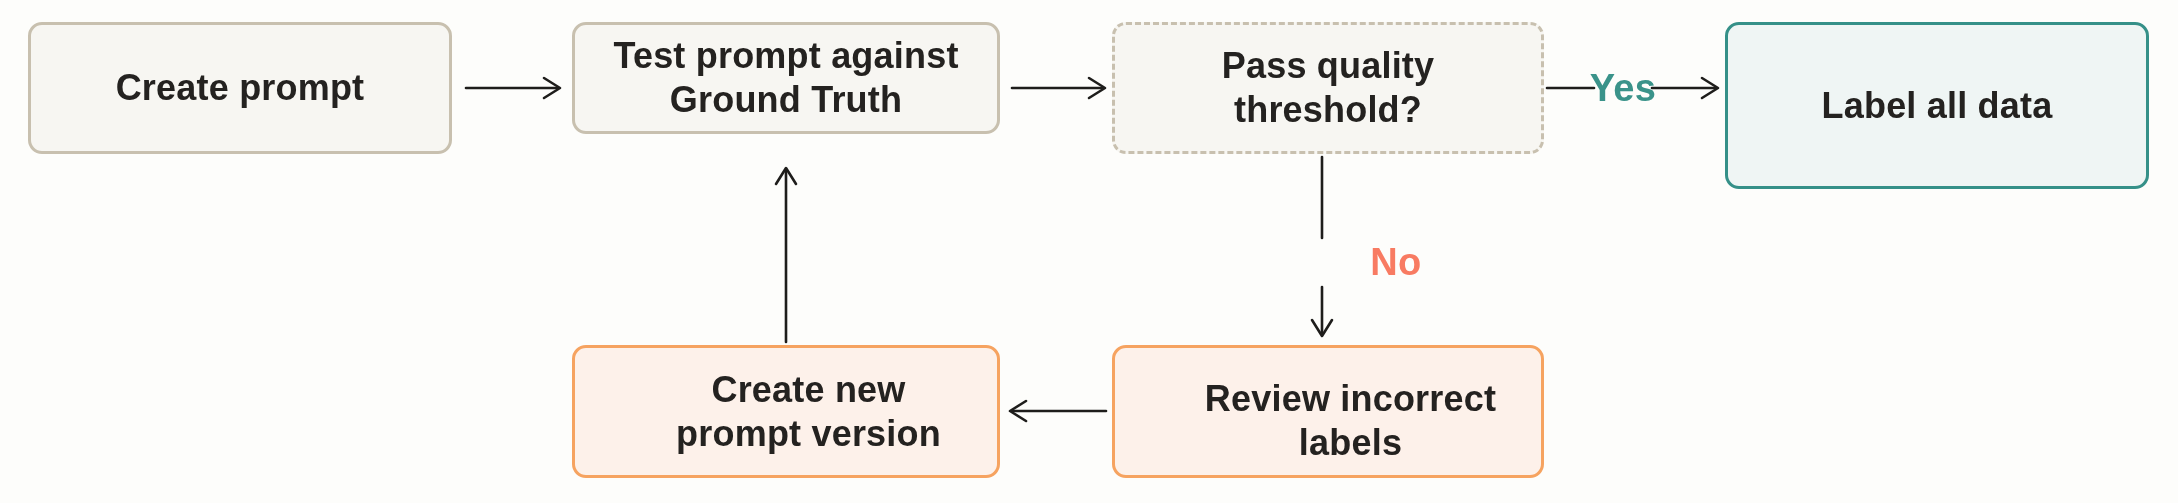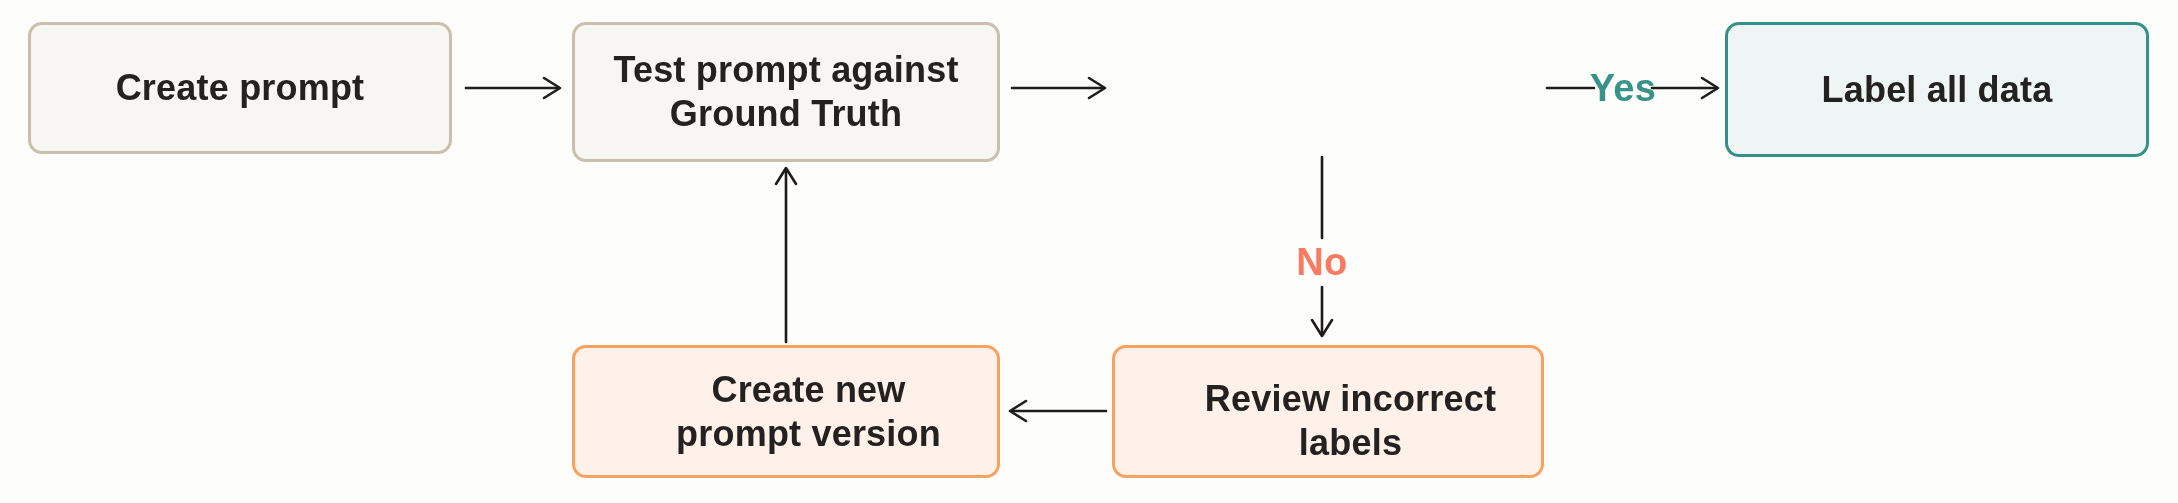--- a/index.html
+++ b/index.html
@@ -55,41 +55,41 @@
     border: 3px solid var(--success-border, #359088);
   }
   .n-warning {
     background: var(--warning-fill, #fdf1ea);
     border: 3px solid var(--warning-border, #f6a360);
     padding-left: 45px;
   }
   .node .lbl { display: inline-block; }
 
   #node-create-prompt      { left: 28px;   top: 22px;  width: 424px; height: 132px; }
-  #node-test-prompt        { left: 572px;  top: 22px;  width: 428px; height: 140px; }
+  #node-test-prompt        { left: 572px;  top: 22px;  width: 428px; height: 112px; }
   #node-quality-check      { left: 1112px; top: 22px;  width: 432px; height: 132px; }
-  #node-label-all-data     { left: 1725px; top: 22px;  width: 424px; height: 135px; }
+  #node-label-all-data     { left: 1725px; top: 22px;  width: 424px; height: 167px; }
   #node-review-labels      { left: 1112px; top: 345px; width: 432px; height: 133px; }
   #node-new-prompt-version { left: 572px;  top: 345px; width: 428px; height: 133px; }
 
   #node-test-prompt .lbl        { max-width: 400px; }
   #node-quality-check .lbl      { max-width: 300px; }
   #node-review-labels .lbl      { max-width: 350px; margin-top: 19px; }
   #node-new-prompt-version .lbl { max-width: 300px; }
 
   .edge-label {
     position: absolute;
     transform: translate(-50%, -50%);
     font-weight: bold;
     font-size: 38px;
     letter-spacing: 0.3px;
     white-space: nowrap;
   }
   .edge-label.yes { left: 1623px; top: 88px;  color: var(--yes-label, #3a938a); }
-  .edge-label.no  { left: 1322px; top: 262px; color: var(--no-label, #f87b62); }
+  .edge-label.no  { left: 1396px; top: 262px; color: var(--no-label, #f87b62); }
 </style>
 </head>
 <body>
 
 <div class="canvas">
 
   <svg class="edges" viewBox="0 0 2178 503" xmlns="http://www.w3.org/2000/svg">
 
     <g>
       <path d="M466 88 L558 88"></path>
@@ -125,20 +125,23 @@
   </svg>
 
   <div class="node n-neutral" id="node-create-prompt">
     <span class="lbl">Create prompt</span>
   </div>
 
   <div class="node n-neutral" id="node-test-prompt">
     <span class="lbl">Test prompt against Ground Truth</span>
   </div>
 
+  <div class="node n-dashed" id="node-quality-check">
+    <span class="lbl">Pass quality threshold?</span>
+  </div>
 
   <div class="node n-success" id="node-label-all-data">
     <span class="lbl">Label all data</span>
   </div>
 
   <div class="node n-warning" id="node-review-labels">
     <span class="lbl">Review incorrect labels</span>
   </div>
 
   <div class="node n-warning" id="node-new-prompt-version">

